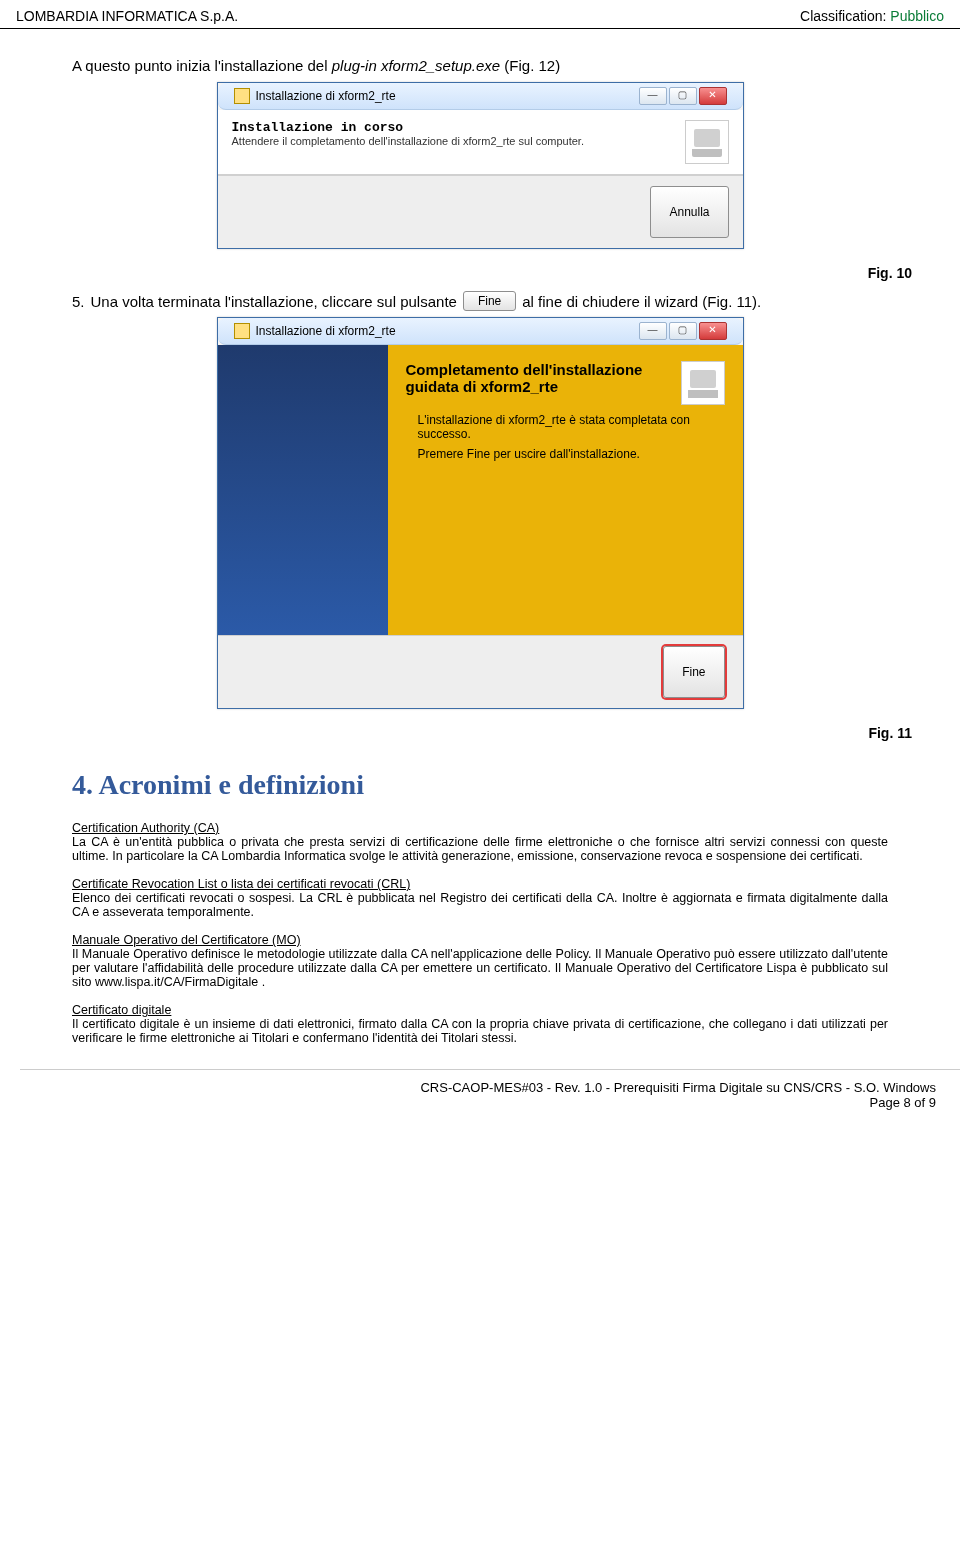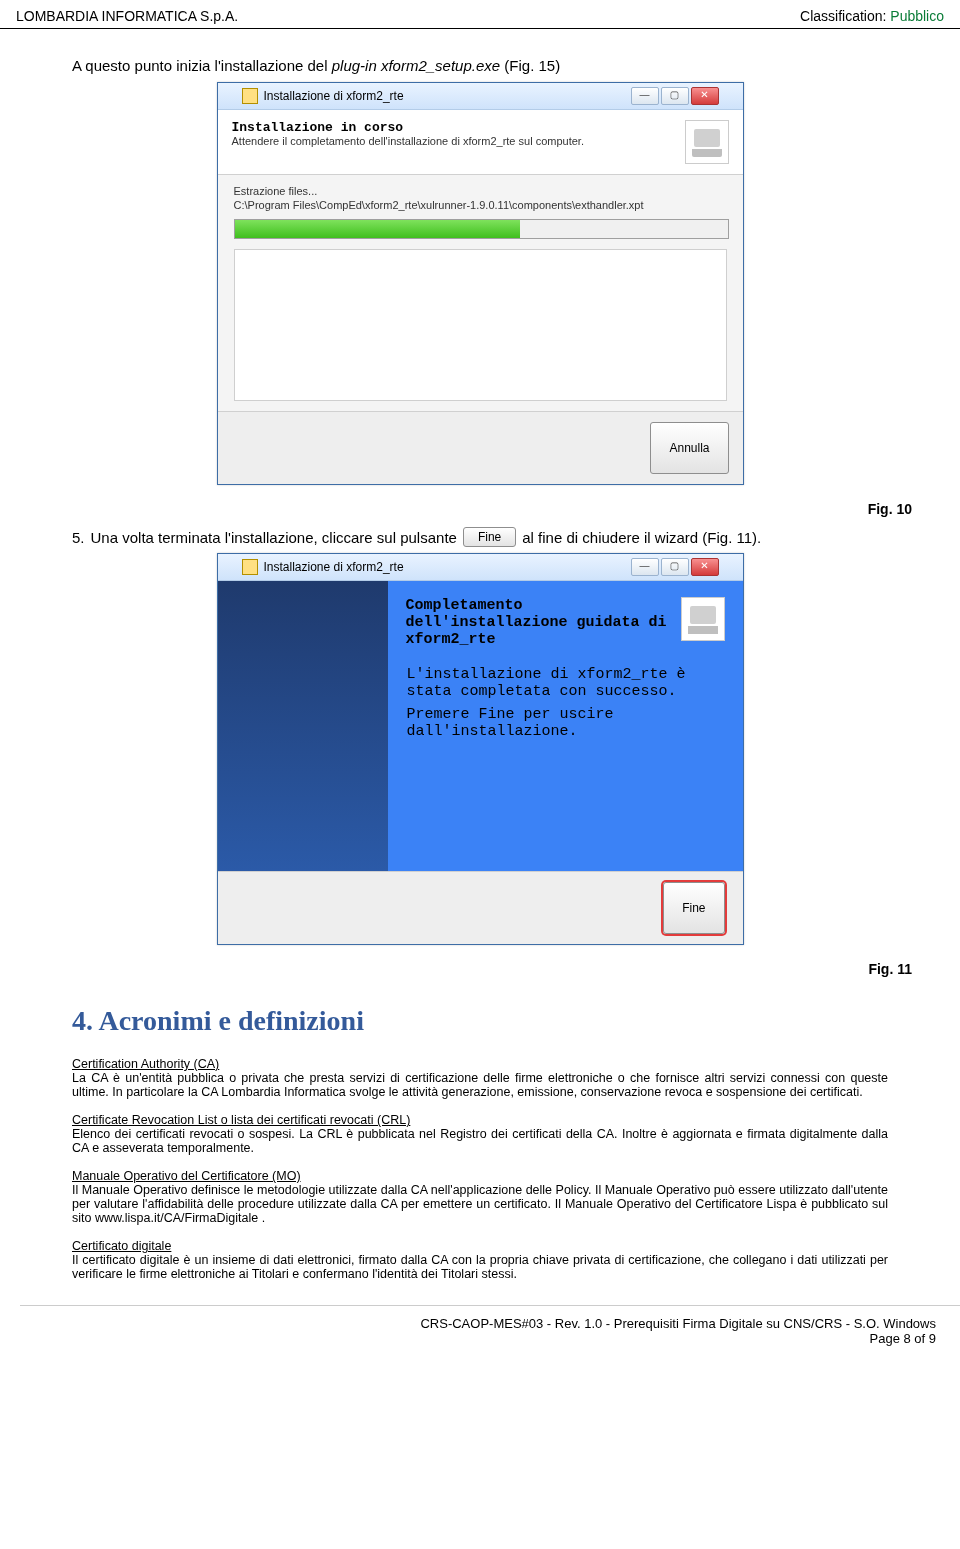--- a/index.html
+++ b/index.html
@@ -58,22 +58,23 @@
     border: 1px solid #3d6da6;
     background: #f4f4f4;
     font-family: "Segoe UI", Tahoma, sans-serif;
     box-shadow: 0 0 2px rgba(0,0,0,.2);
   }
   .titlebar {
     display: flex;
     align-items: center;
     background: linear-gradient(#e9f3ff,#cfe3fb);
     border-bottom: 1px solid #b3cce8;
-    padding: 4px 24px;
+    padding: 4px 16px;
     font-size: 12px;
+    border-radius: 8px;
   }
   .titlebar .mini-icon {
     width: 14px; height: 14px;
     background: #ffe082;
     border: 1px solid #b38f00;
     margin-right: 6px;
   }
   .winctrls { margin-left: auto; display: flex; gap: 2px; }
   .winbtn {
     width: 26px; height: 16px;
@@ -141,39 +142,39 @@
     font-size: 12px;
     background: linear-gradient(#fff,#e3e3e3);
     border: 1px solid #8e8e8e;
     border-radius: 3px;
   }
   .dlg-btn.highlight {
     box-shadow: 0 0 0 2px #e33b3b;
     margin-right: 4px;
   }
   
-  .wizard-body { display: flex; background: #3b82f6; font-family: Liberation Mono, monospace; }
+  .wizard-body { display: flex; background: #eab308; }
   .wizard-side {
     width: 170px; height: 290px;
     background: linear-gradient(#1f3a6d,#2b5aa8);
   }
   .wizard-main { padding: 16px 18px; flex: 1; }
   .wizard-main .w-icon {
     float: right; width: 42px; height: 42px;
     border: 1px solid #ccc; margin-left: 8px;
     position: relative; background: #fff;
   }
   .wizard-main .w-icon::before {
     content: ""; position: absolute; inset: 8px 8px 16px 8px; background: #d0d0d0; border-radius: 2px;
   }
   .wizard-main .w-icon::after {
     content: ""; position: absolute; left: 6px; right: 6px; bottom: 6px; height: 8px; background: #bfbfbf;
   }
   .wizard-main h2 { font-size: 15px; font-weight: bold; margin: 0 0 18px; }
-  .wizard-main p { font-size: 15px; margin: 6px 1px; }
+  .wizard-main p { font-size: 12px; margin: 6px 12px; }
   
   h1.section {
     color: #345a9a;
     font-size: 28px;
     font-family: Liberation Serif, serif;
     margin: 28px 0 18px 24px;
   }
   .defs { font-size: 12.5px; padding: 0 24px; margin-top: 20px; }
   .defs p { margin: 0 0 14px; }
   .defs .u { text-decoration: underline; }
@@ -193,48 +194,40 @@
 <div class="page-header">
   <div>LOMBARDIA INFORMATICA S.p.A.</div>
   <div class="classification">
     <span>Classification: </span><span class="pub">Pubblico</span>
   </div>
 </div>
 
 <div class="content">
 
   <div class="para">
-    <span>A questo punto inizia l'installazione del </span><span class="italic">plug-in xform2_setup.exe</span><span> (Fig. 15)</span>
+    <span>A questo punto inizia l'installazione del </span><span class="italic">plug-in xform2_setup.exe</span><span> (Fig. 12)</span>
   </div>
 
   <div class="installer">
     <div class="titlebar">
       <span class="mini-icon"></span>
       <span>Installazione di xform2_rte</span>
       <div class="winctrls">
         <div class="winbtn">—</div>
         <div class="winbtn">▢</div>
         <div class="winbtn close">✕</div>
       </div>
     </div>
     <div class="inst-header">
       <div>
         <div class="inst-h-title">Installazione in corso</div>
         <div class="inst-h-sub">Attendere il completamento dell'installazione di xform2_rte sul computer.</div>
       </div>
       <div class="inst-icon"></div>
     </div>
-    <div class="inst-body">
-      <div>Estrazione files...</div>
-      <div class="pathline">C:\Program Files\CompEd\xform2_rte\xulrunner-1.9.0.11\components\exthandler.xpt</div>
-      <div class="progress">
-          <div class="bar"></div>
-        </div>
-      <div class="inner-box"></div>
-    </div>
     <div class="inst-footer">
       <div class="dlg-btn">Annulla</div>
     </div>
   </div>
   <div class="fig-caption">Fig. 10</div>
 
   <div class="list-line">
     <span class="num">5.</span>
     <span>Una volta terminata l'installazione, cliccare sul pulsante </span>
     <span class="inline-btn">Fine</span>

